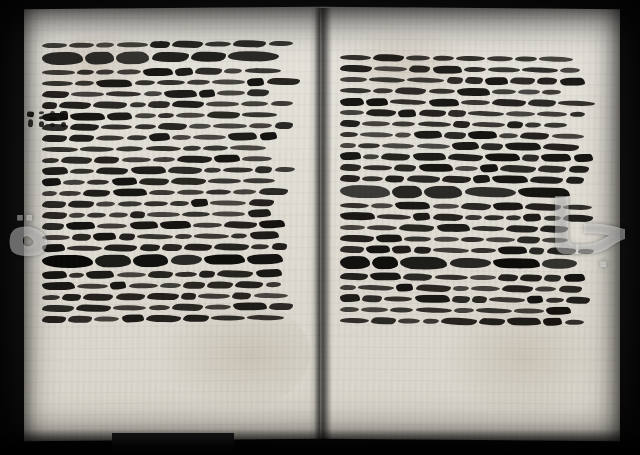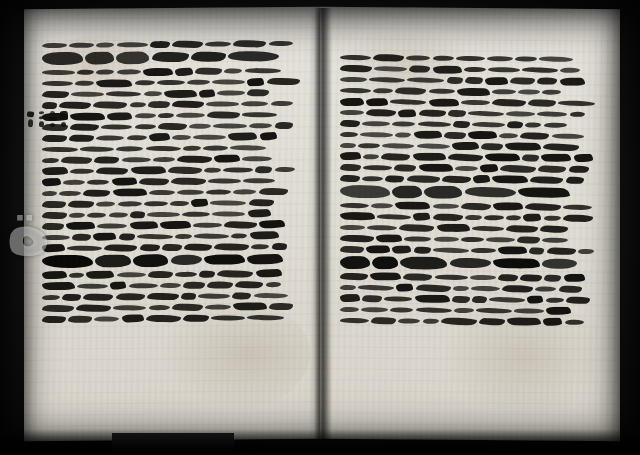--- a/index.html
+++ b/index.html
@@ -754,16 +754,17 @@
 
     <div class="gutter"></div>
   </div>
 
   <div class="dark-frame"></div>
   <div class="spine-block"></div>
   <div class="bottom-shadow"></div>
 
   <div class="watermark">
     <span class="wm-glyph wm-left">ة</span>
+    <span class="wm-glyph wm-right">جا</span>
   </div>
 
   <div class="caption">Arabic manuscript open spread</div>
 </div>
 
 </body></html>

